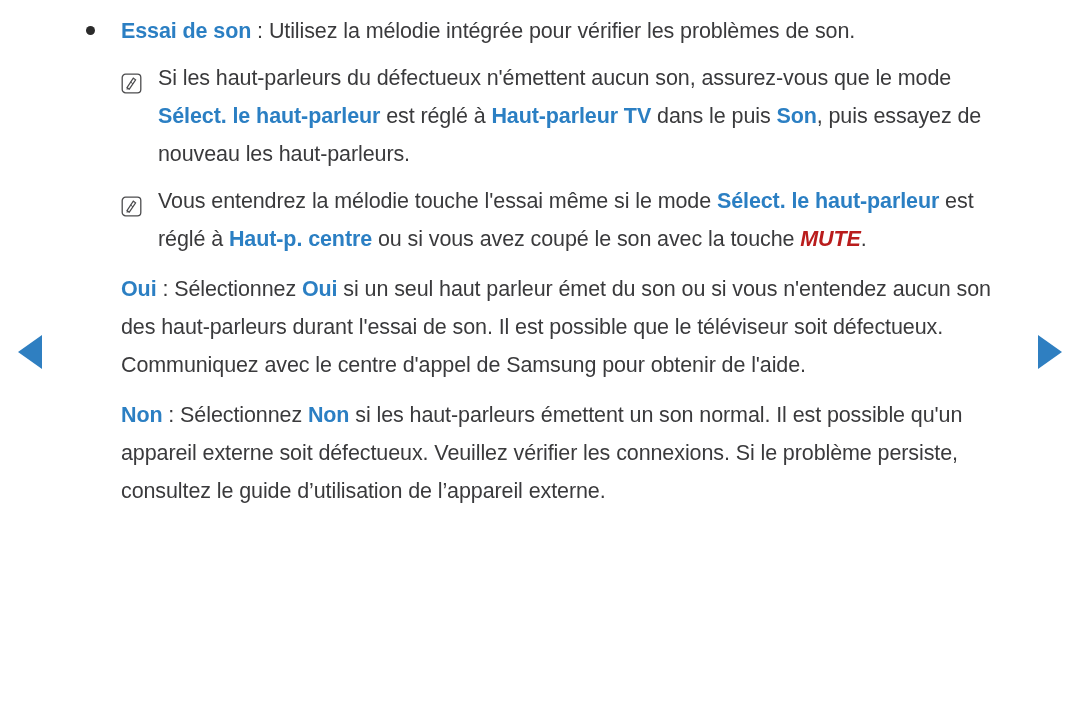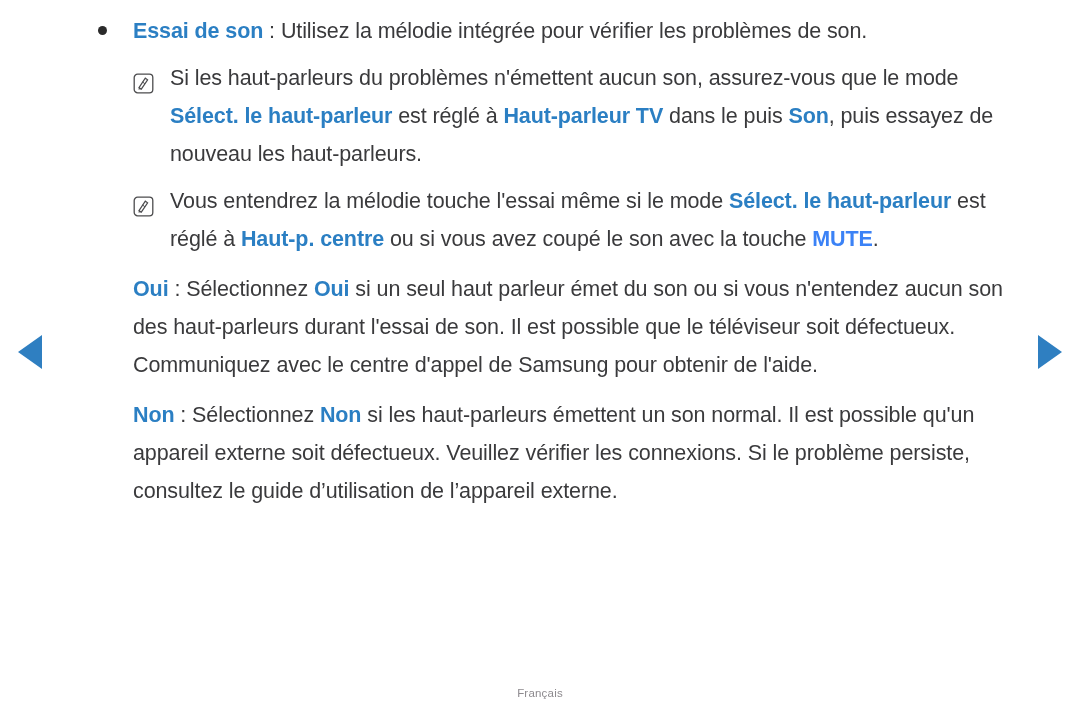--- a/index.html
+++ b/index.html
@@ -40,21 +40,21 @@
   .nav-arrow.next {
     right: 18px;
     border-top: 17px solid transparent;
     border-bottom: 17px solid transparent;
     border-left: 24px solid #2f7fc1;
   }
 
   
   .content {
     position: absolute;
-    left: 90px;
+    left: 78px;
     top: 12px;
     width: 930px;
   }
 
   .para {
     font-size: 21.5px;
     line-height: 38px;
     color: #3a3a3c;
     letter-spacing: -0.1px;
     margin: 0 0 10px 0;
@@ -99,22 +99,23 @@
   .para.gap-top {
     margin-top: 12px;
   }
 
   
   .kw {
     color: #2b7fc3;
     font-weight: bold;
   }
   .key {
-    color: #3b82f6;
+    color: #b91c1c;
     font-weight: bold;
+    font-style: italic;
   }
 
   
   .footer {
     position: absolute;
     left: 0;
     right: 0;
     bottom: 6px;
     text-align: center;
     font-size: 11.5px;
@@ -140,21 +141,21 @@
     <p class="para note">
       <span class="note-icon">
         <svg width="21" height="21" viewBox="0 0 21 21" aria-hidden="true">
           <rect x="1.2" y="1.2" width="18.6" height="18.6" rx="3.4" ry="3.4" fill="none" stroke="#4c4c4e" stroke-width="1.3"></rect>
           <path d="M6.0 14.6 L12.3 5.2 L14.6 6.8 L8.3 16.2 Z" fill="none" stroke="#4c4c4e" stroke-width="1.2"></path>
           <path d="M6.0 14.6 L8.3 16.2 L5.4 16.6 Z" fill="#4c4c4e"></path>
           <path d="M9.6 9.1 L11.9 10.7" stroke="#4c4c4e" stroke-width="1"></path>
         </svg>
       </span>
       <span>
-        <span>Si les haut-parleurs du problèmes n'émettent aucun son, assurez-vous que le mode </span><span class="kw">Sélect. le haut-parleur</span><span> est réglé à </span><span class="kw">Haut-parleur TV</span><span> dans le puis </span><span class="kw">Son</span><span>, puis essayez de nouveau les haut-parleurs.</span>
+        <span>Si les haut-parleurs du défectueux n'émettent aucun son, assurez-vous que le mode </span><span class="kw">Sélect. le haut-parleur</span><span> est réglé à </span><span class="kw">Haut-parleur TV</span><span> dans le puis </span><span class="kw">Son</span><span>, puis essayez de nouveau les haut-parleurs.</span>
       </span>
     </p>
 
     <p class="para note">
       <span class="note-icon">
         <svg width="21" height="21" viewBox="0 0 21 21" aria-hidden="true">
           <rect x="1.2" y="1.2" width="18.6" height="18.6" rx="3.4" ry="3.4" fill="none" stroke="#4c4c4e" stroke-width="1.3"></rect>
           <path d="M6.0 14.6 L12.3 5.2 L14.6 6.8 L8.3 16.2 Z" fill="none" stroke="#4c4c4e" stroke-width="1.2"></path>
           <path d="M6.0 14.6 L8.3 16.2 L5.4 16.6 Z" fill="#4c4c4e"></path>
           <path d="M9.6 9.1 L11.9 10.7" stroke="#4c4c4e" stroke-width="1"></path>
@@ -168,15 +169,14 @@
     <p class="para plain gap-top">
       <span class="kw">Oui</span><span> : Sélectionnez </span><span class="kw">Oui</span><span> si un seul haut parleur émet du son ou si vous n'entendez aucun son des haut-parleurs durant l'essai de son. Il est possible que le téléviseur soit défectueux. Communiquez avec le centre d'appel de Samsung pour obtenir de l'aide.</span>
     </p>
 
     <p class="para plain gap-top">
       <span class="kw">Non</span><span> : Sélectionnez </span><span class="kw">Non</span><span> si les haut-parleurs émettent un son normal. Il est possible qu'un appareil externe soit défectueux. Veuillez vérifier les connexions. Si le problème persiste, consultez le guide d’utilisation de l’appareil externe.</span>
     </p>
 
   </div>
 
-  <div class="footer">Français</div>
 
 </div>
 
 </body></html>

